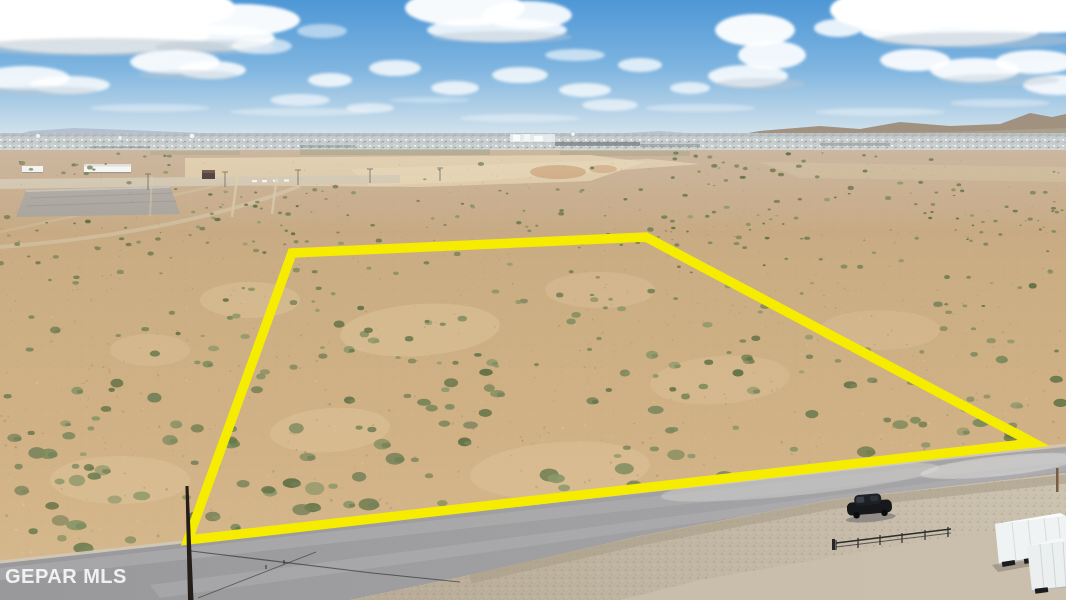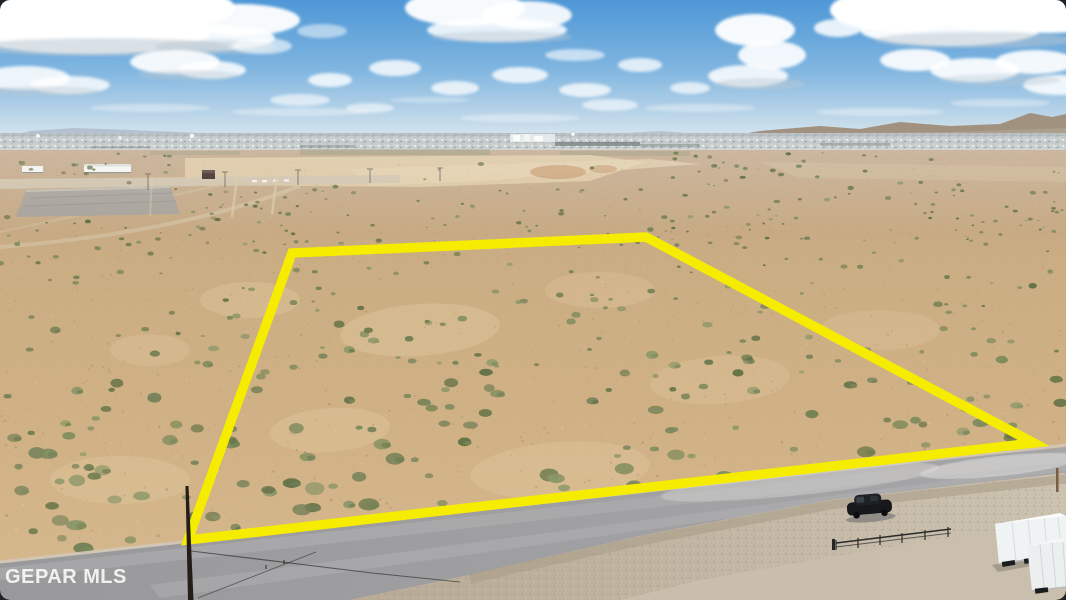--- a/index.html
+++ b/index.html
@@ -1,17 +1,17 @@
 <!DOCTYPE html>
 <html><head>
 <meta charset="utf-8">
 <style>
   html,body{margin:0;padding:0;background:#222;}
   .stage{position:relative;width:1066px;height:600px;overflow:hidden;
-         font-family:"Liberation Sans", sans-serif;border-radius:10px;}
+         font-family:"Liberation Sans", sans-serif;}
   .stage svg{position:absolute;inset:0;display:block;}
   .wm{font-family:"Liberation Sans", sans-serif;font-weight:bold;
       letter-spacing:0.5px;}
 </style>
 </head>
 <body>
 
 <div class="stage">
 <svg width="1066" height="600" viewBox="0 0 1066 600" xmlns="http://www.w3.org/2000/svg">
 

